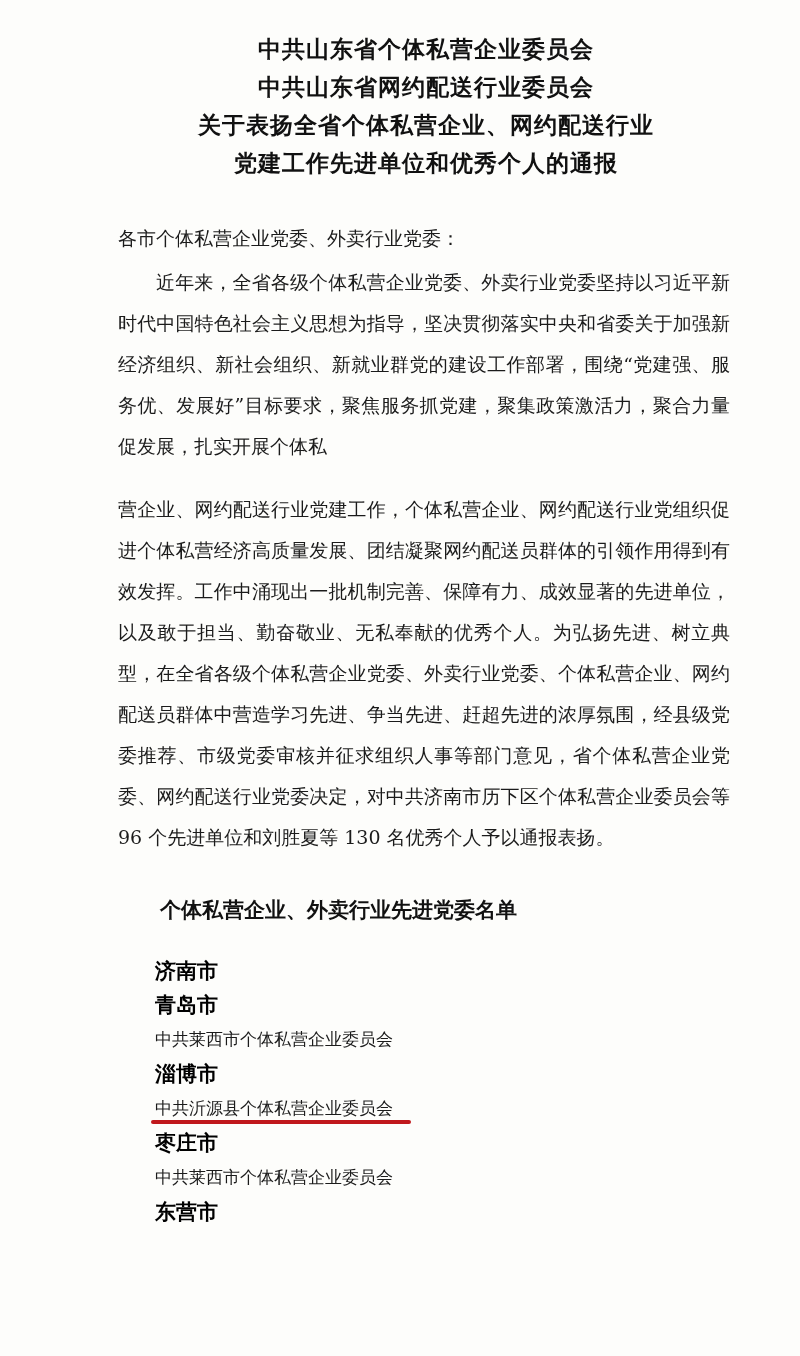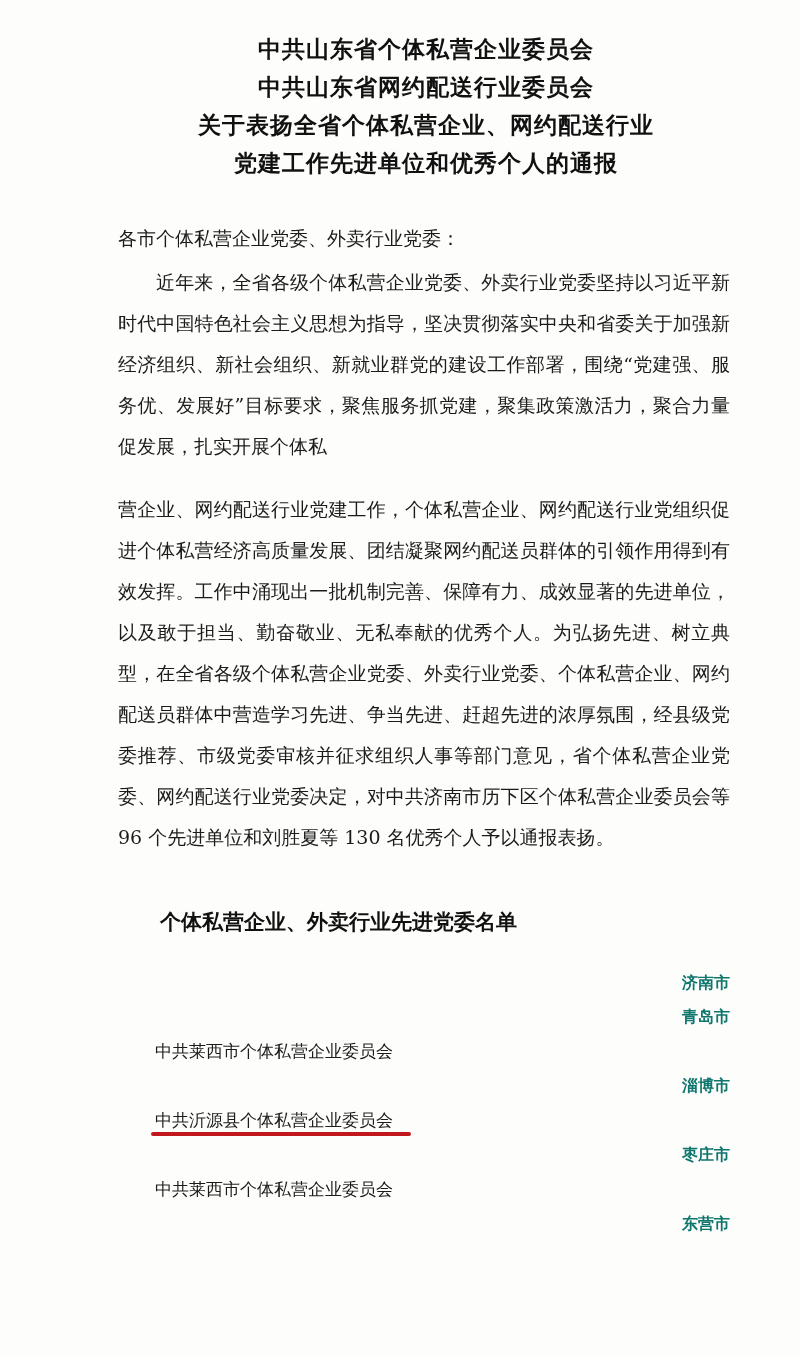--- a/index.html
+++ b/index.html
@@ -54,39 +54,38 @@
     text-justify: inter-ideograph;
   }
   .body-para.first {
     text-indent: 2em;
     margin-top: 4px;
   }
   .body-para.cont {
     margin-top: 22px;
   }
   .section-heading {
-    margin-top: 46px;
+    margin-top: 34px;
     padding: 0 48px 0 160px;
     font-family: "DejaVu Serif", "Liberation Serif", serif;
     font-weight: bold;
     font-size: 21px;
     line-height: 36px;
     color: #111;
   }
   .list-block {
     margin-top: 26px;
     padding: 0 70px 0 155px;
   }
   .city-name {
     font-family: "DejaVu Serif", "Liberation Serif", serif;
     font-weight: bold;
-    font-size: 16px;
+    font-size: 21px;
     line-height: 34px;
-    color: #0f766e;
-    text-align: right;
+    color: #000000;
   }
   .org-name {
     font-family: "DejaVu Serif", "Liberation Serif", serif;
     font-size: 17px;
     line-height: 34px;
     color: #1b1b1b;
     display: inline-block;
     position: relative;
   }
   .org-name.highlight::after {

